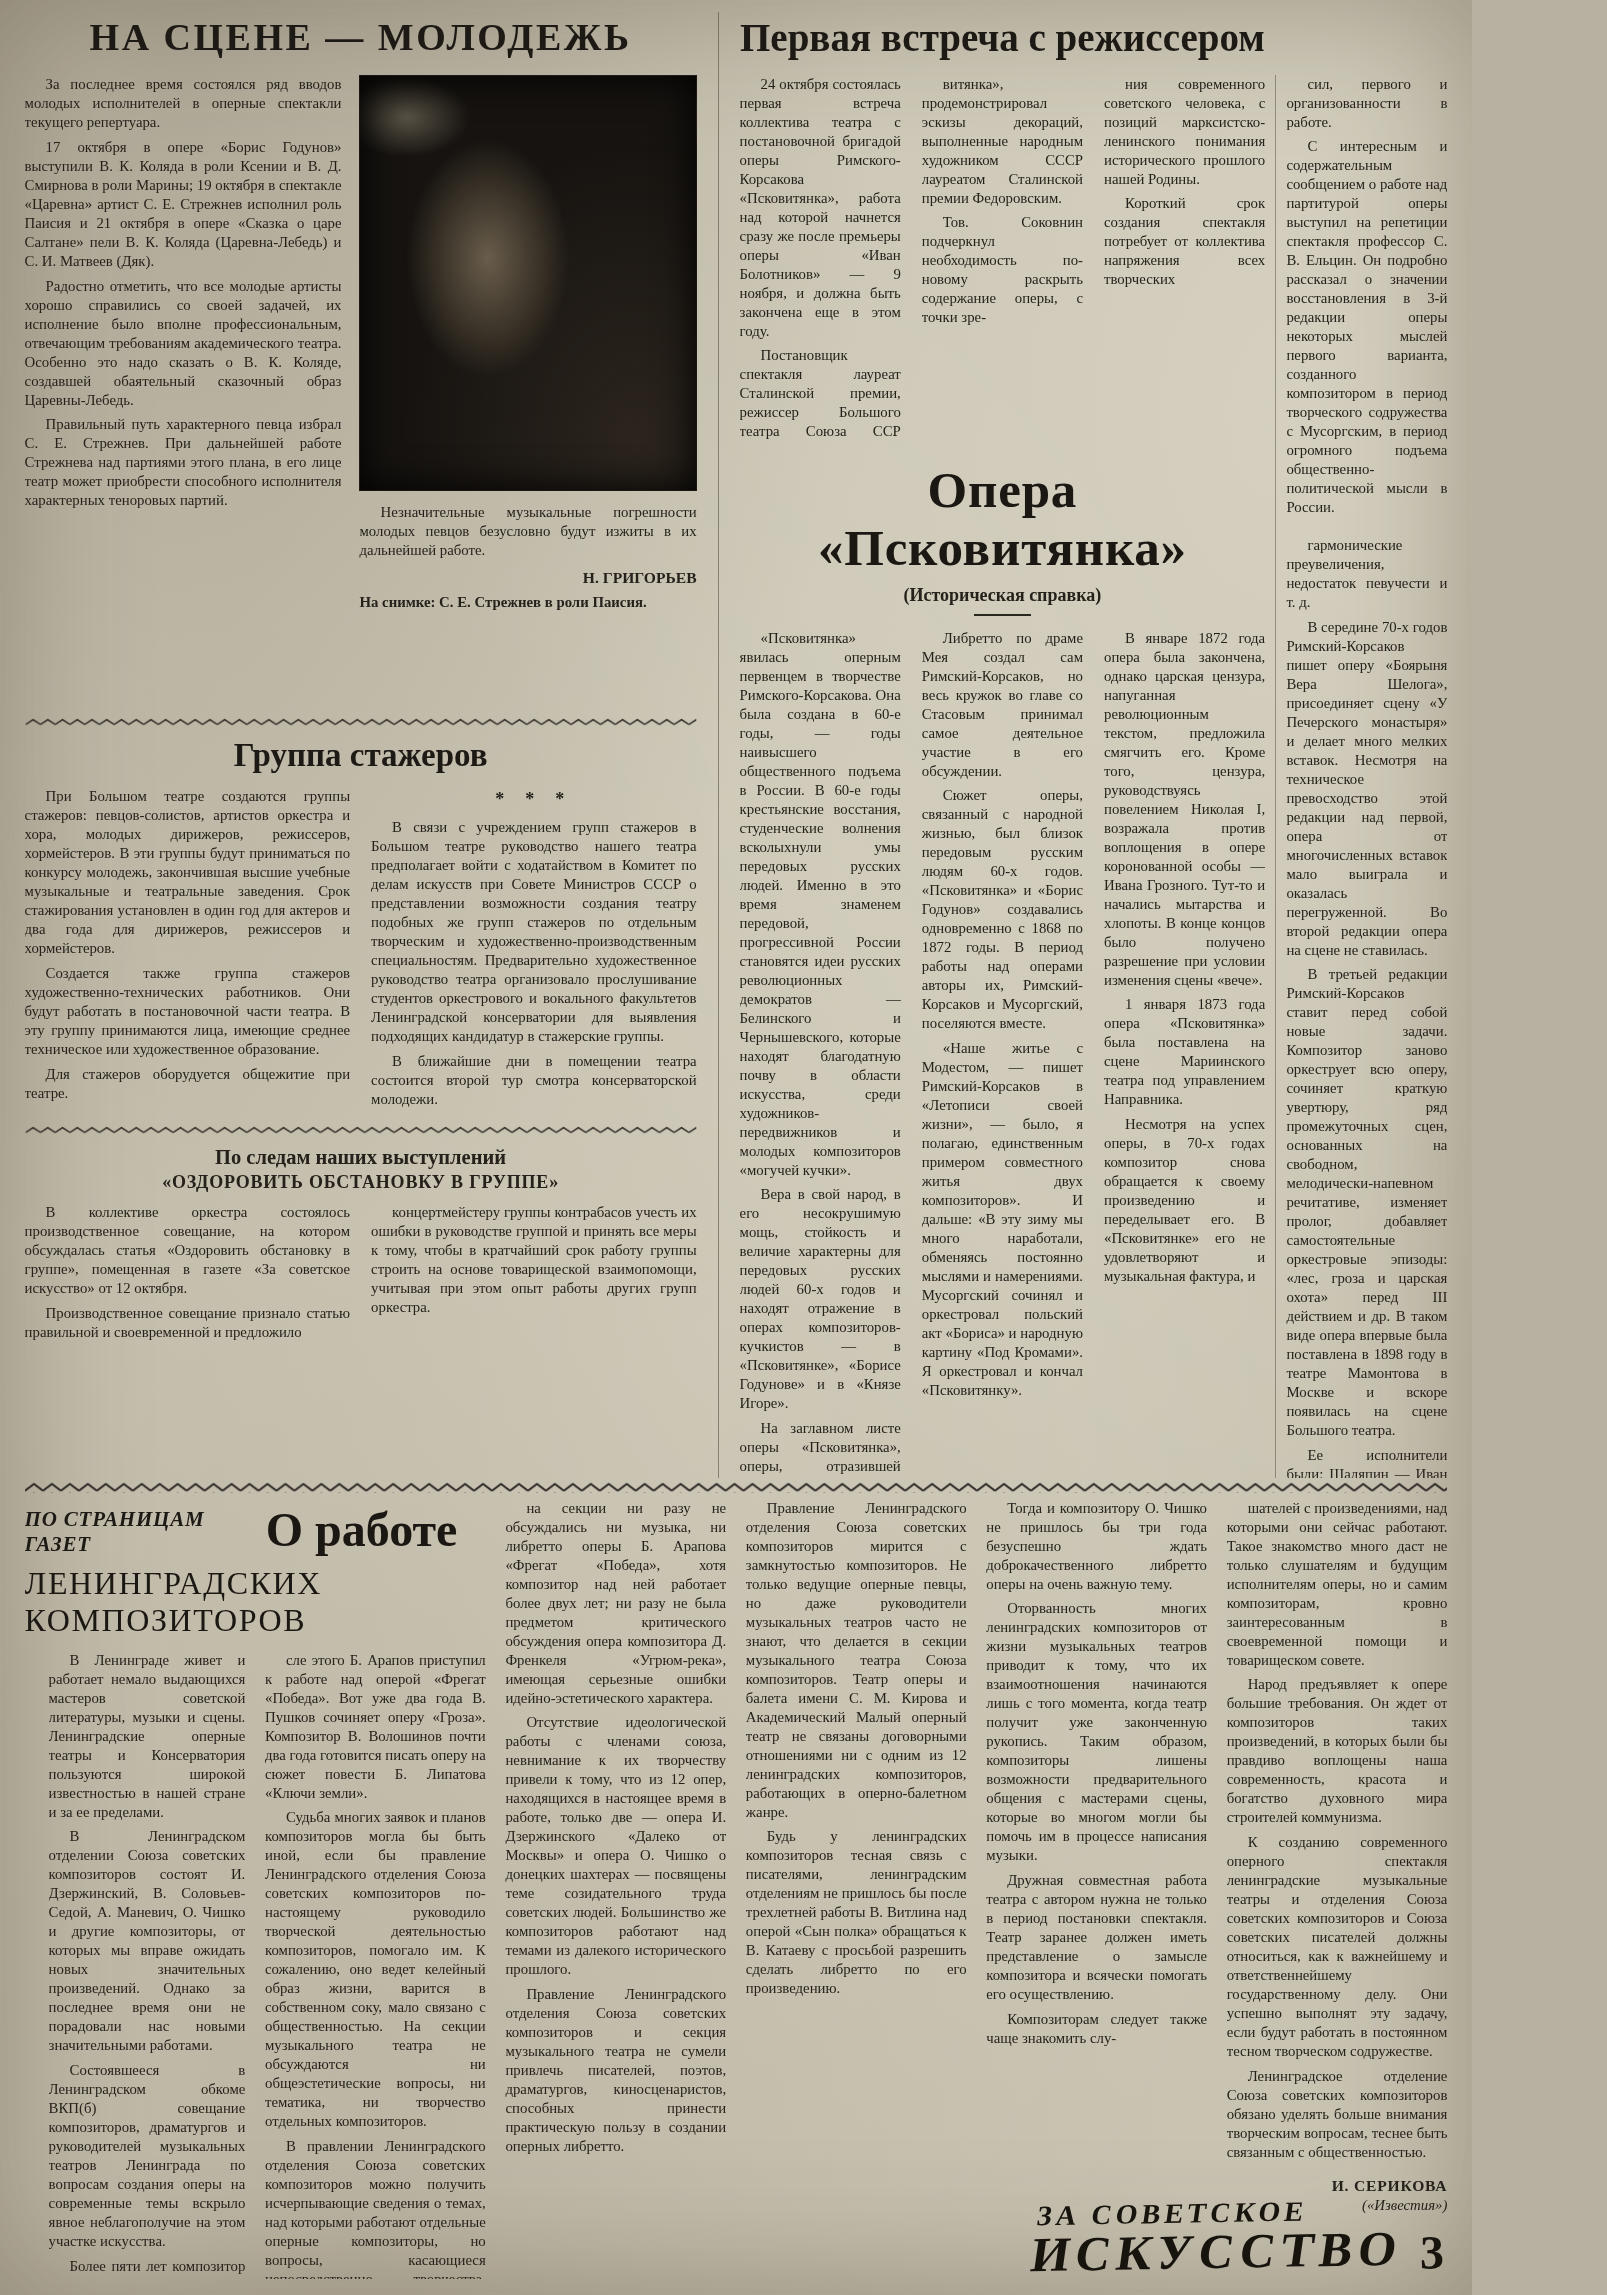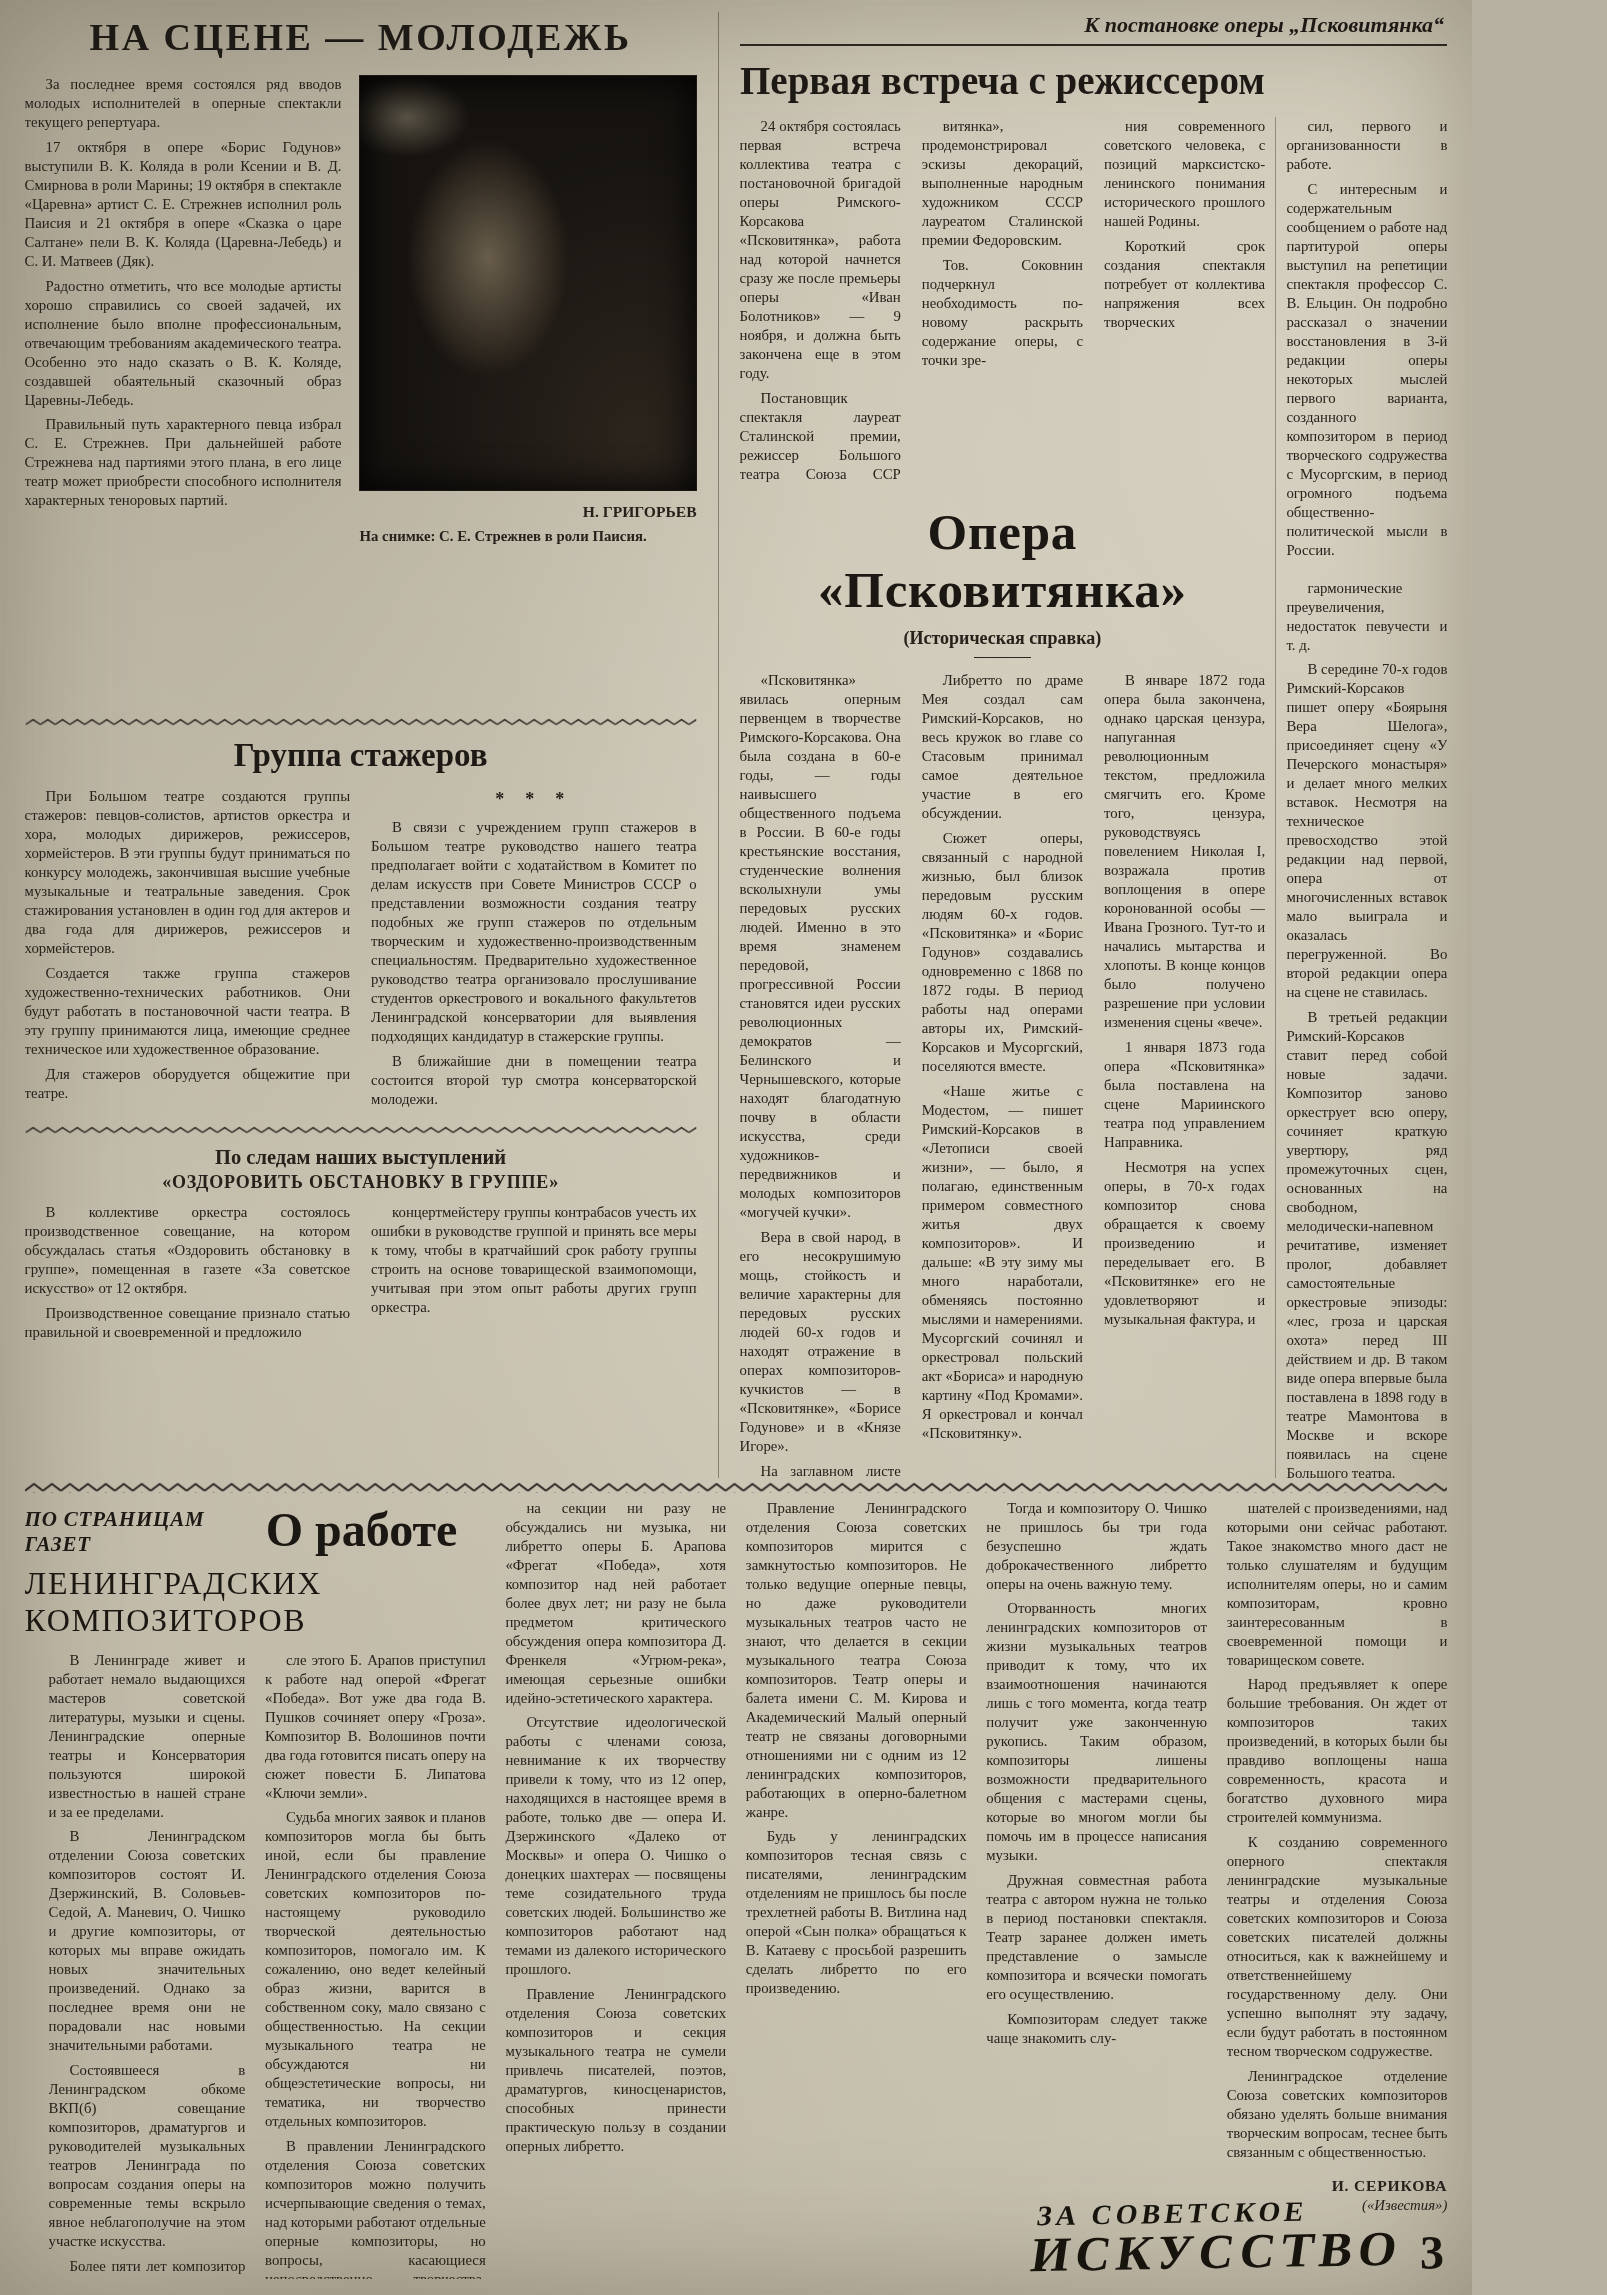--- a/index.html
+++ b/index.html
@@ -122,20 +122,23 @@
         <h1 class="ns-title">НА СЦЕНЕ — МОЛОДЕЖЬ</h1>
         <div class="ns-body">
           <div class="col">
               <p>За последнее время состоялся ряд вводов молодых исполнителей в оперные спектакли текущего репертуара.</p>
               <p>17 октября в опере «Борис Годунов» выступили В. К. Коляда в роли Ксении и В. Д. Смирнова в роли Марины; 19 октября в спектакле «Царевна» артист С. Е. Стрежнев исполнил роль Паисия и 21 октября в опере «Сказка о царе Салтане» пели В. К. Коляда (Царевна-Лебедь) и С. И. Матвеев (Дяк).</p>
               <p>Радостно отметить, что все молодые артисты хорошо справились со своей задачей, их исполнение было вполне профессиональным, отвечающим требованиям академического театра. Особенно это надо сказать о В. К. Коляде, создавшей обаятельный сказочный образ Царевны-Лебедь.</p>
               <p>Правильный путь характерного певца избрал С. Е. Стрежнев. При дальнейшей работе Стрежнева над партиями этого плана, в его лице театр может приобрести способного исполнителя характерных теноровых партий.</p>
             </div>
           <figure style="margin:0">
             <div class="photo"></div>
+            <div class="col caption">
+                <p>Незначительные музыкальные погрешности молодых певцов безусловно будут изжиты в их дальнейшей работе.</p>
+              </div>
             <div class="byline">Н. ГРИГОРЬЕВ</div>
             <div class="note">На снимке: С. Е. Стрежнев в роли Паисия.</div>
           </figure>
         </div>
       </article>
 
       <svg class="wave thin" viewBox="0 0 819 10" width="671" height="8.2">
           <rect width="100%" height="100%" fill="url(#zz)"></rect>
         </svg>
 
@@ -172,21 +175,20 @@
           <div class="col">
               <p>концертмейстеру группы контрабасов учесть их ошибки в руководстве группой и принять все меры к тому, чтобы в кратчайший срок работу группы строить на основе товарищеской взаимопомощи, учитывая при этом опыт работы других групп оркестра.</p>
             </div>
         </div>
       </article>
 
     </div>
 
     <div class="right">
 
-      <div class="pv-kicker">К постановке оперы „Псковитянка“</div>
       <h1 class="pv-title">Первая встреча с режиссером</h1>
 
       <div class="col pv c1">
           <p>24 октября состоялась первая встреча коллектива театра с постановочной бригадой оперы Римского-Корсакова «Псковитянка», работа над которой начнется сразу же после премьеры оперы «Иван Болотников» — 9 ноября, и должна быть закончена еще в этом году.</p>
           <p>Постановщик спектакля лауреат Сталинской премии, режиссер Большого театра Союза ССР Евгений Николаевич Соковнин доложил созданную режиссерскую экспозицию оперы «Пско-</p>
         </div>
       <div class="col pv c2">
           <p>витянка», продемонстрировал эскизы декораций, выполненные народным художником СССР лауреатом Сталинской премии Федоровским.</p>
           <p>Тов. Соковнин подчеркнул необходимость по-новому раскрыть содержание оперы, с точки зре-</p>
         </div>

